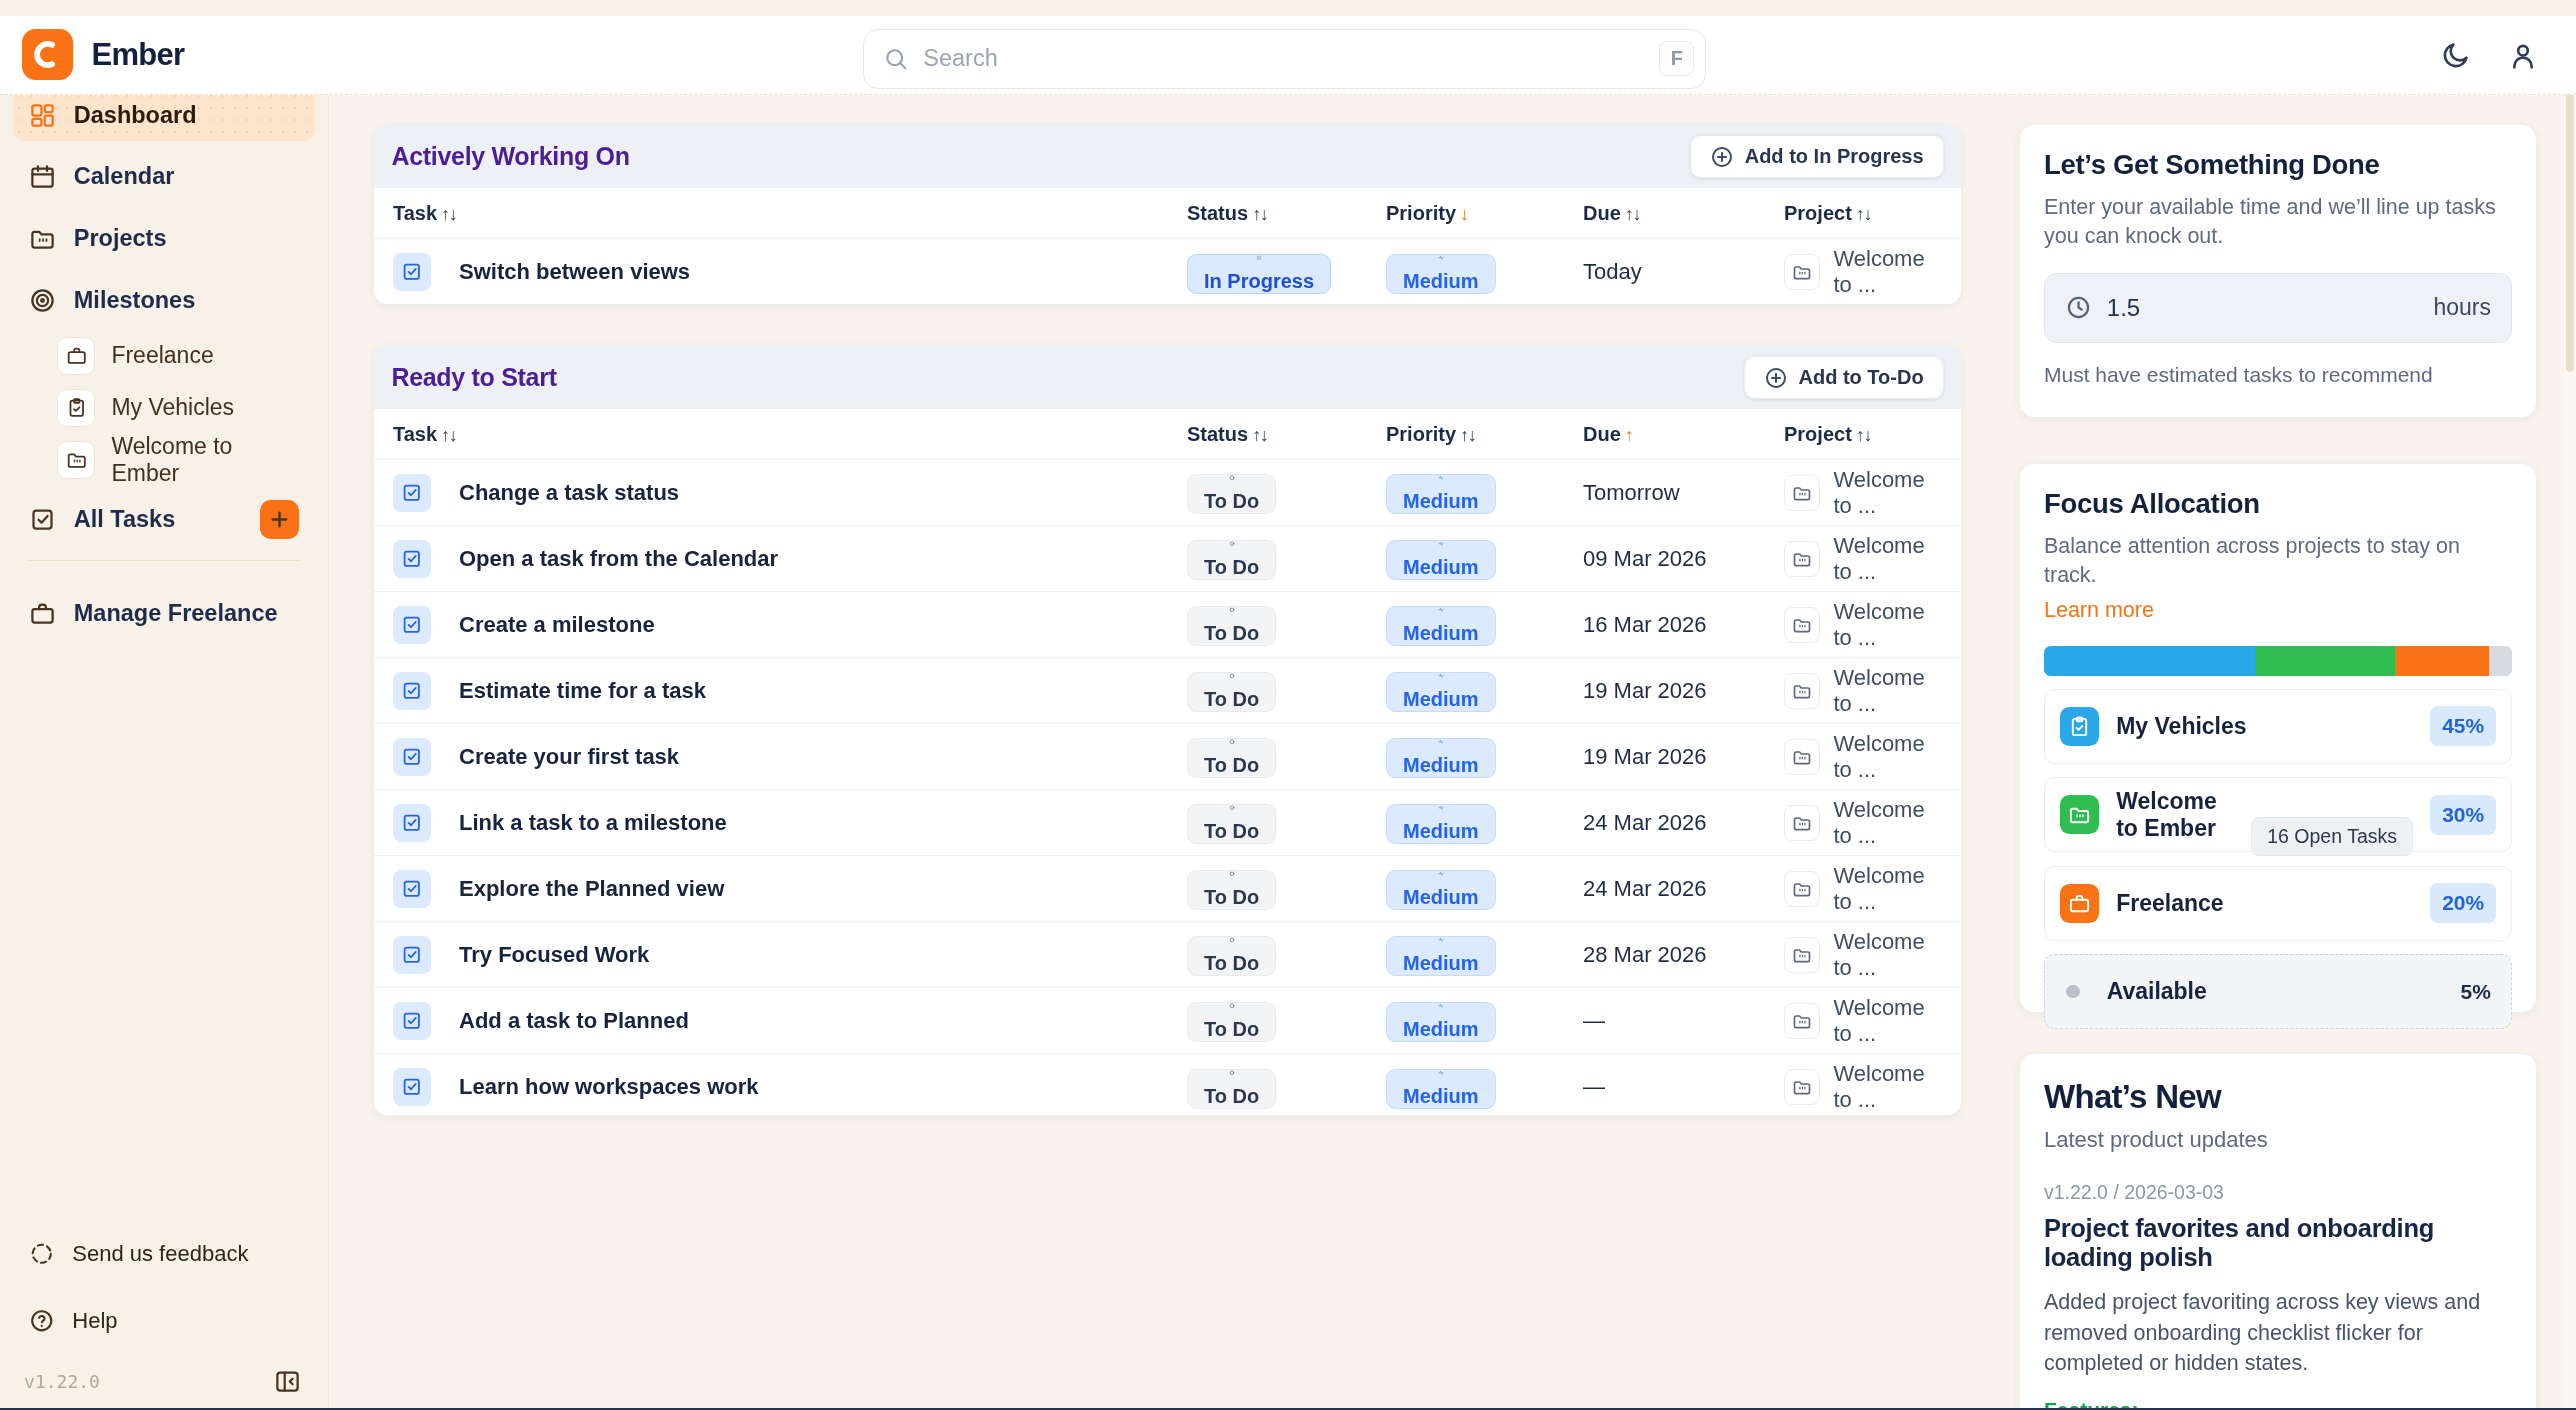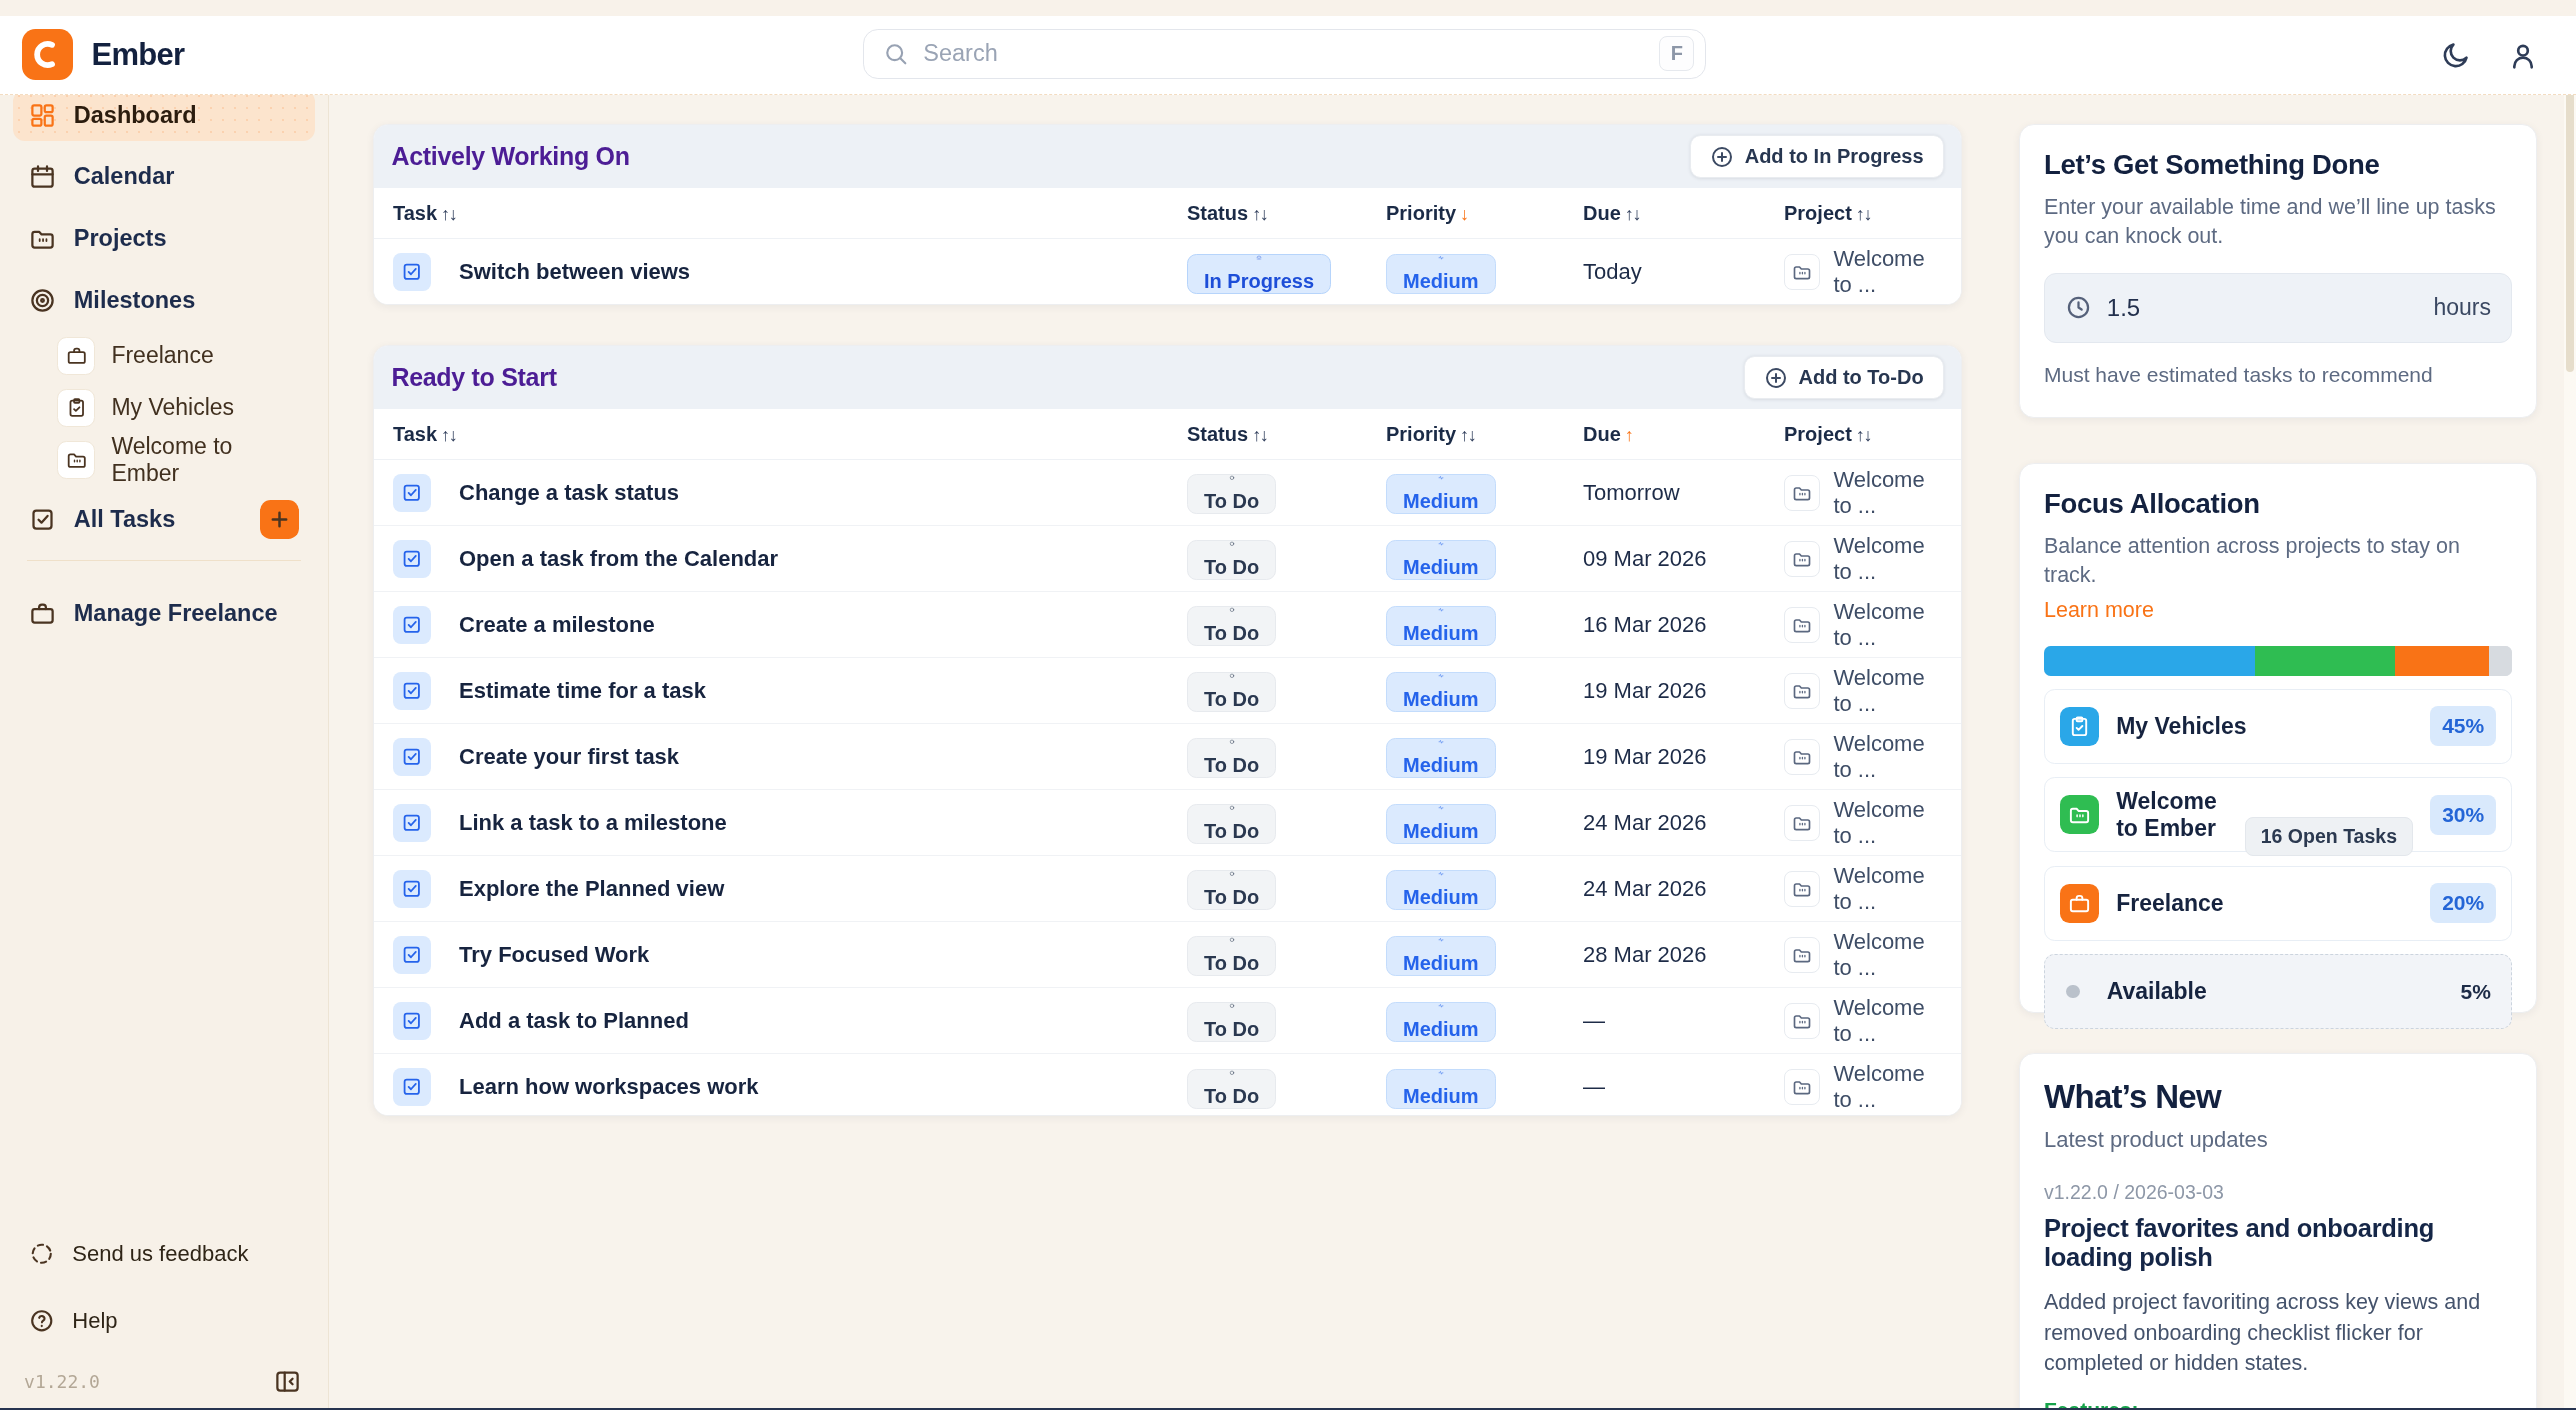--- a/index.html
+++ b/index.html
@@ -12,21 +12,21 @@
   svg { fill:none; stroke:currentColor; stroke-width:2; stroke-linecap:round; stroke-linejoin:round; }
 
   
   .topbar { position:absolute; left:0; top:16px; right:0; height:79px; background:#ffffff;
             border-bottom:1.3px dashed #f3dcc1; z-index:7; }
   .brand { position:absolute; left:21.5px; top:13.4px; display:flex; align-items:center; gap:19px; }
   .logo { width:51px; height:51px; border-radius:13.4px; background:#f97316; color:#fff;
           display:flex; align-items:center; justify-content:center; }
   .logo svg { width:31px; height:31px; stroke-width:4.5; }
   .brand-name { font-size:31px; font-weight:700; color:#13213f; letter-spacing:-0.7px; }
-  .search { position:absolute; left:863px; top:12.7px; width:843px; height:50px; background:#fff;
+  .search { position:absolute; left:863px; top:12.7px; width:843px; height:60px; background:#fff;
             border:1.3px solid #e3e6ec; border-radius:14.8px; display:flex; align-items:center;
             padding:0 10.7px 0 19px; gap:14.8px; }
   .search .mag { width:25.5px; height:25.5px; color:#98a2b3; flex:0 0 auto; }
   .search-ph { flex:1; font-size:23.5px; color:#9aa4b5; }
   .kbd { width:35px; height:35px; border:1.3px solid #e6e9ee; border-radius:8px; background:#fdfdfe;
          display:flex; align-items:center; justify-content:center; font-size:20px; color:#8d97a8; font-weight:700; }
   .icon-btn { position:absolute; top:19px; width:42px; height:42px; display:flex; align-items:center;
               justify-content:center; color:#2e3c57; background:none; border:none; }
   .icon-btn svg { width:32px; height:32px; }
   #btn-moon { left:2434px; } #btn-user { left:2502px; }
@@ -123,21 +123,21 @@
   .fseg.dotted { background-image:radial-gradient(rgba(255,255,255,.35) 1.3px, transparent 1.3px);
                  background-size:8px 8px; }
   .frow { margin-top:13.4px; height:75px; border:1.3px solid #e8eef5; border-radius:10.7px; display:flex;
           align-items:center; gap:17.4px; padding:0 14.8px; background:#fff; }
   .frow.available { border:1.3px dashed #ccd4de; background:#f2f4f8; }
   .ficon { width:39px; height:39px; border-radius:9.4px; color:#fff; display:flex; align-items:center;
            justify-content:center; flex:0 0 auto; }
   .ficon svg { width:23px; height:23px; }
   .flabel { font-size:23px; font-weight:600; color:#16233f; flex:1; }
   .fbadge { height:39px; padding:0 14.8px; border-radius:8px; background:#eef1f4; border:0.7px solid #e3e7ec;
-            font-size:19.5px; color:#2b3950; display:flex; align-items:center; font-weight:700;margin-top:43px; }
+            font-size:19.5px; color:#2b3950; display:flex; align-items:center; font-weight:400;margin-top:43px; }
   .fpct { height:40px; min-width:63px; padding:0 12px; border-radius:8px; background:#d9e9fc;
           color:#2465d6; font-size:21px; font-weight:700; display:flex; align-items:center; justify-content:center; }
   .fpct-plain { font-size:21px; font-weight:600; color:#1d2b47; padding-right:5.4px; }
   .fdot { width:13.4px; height:13.4px; border-radius:50%; background:#bac1cb; margin:0 9.4px 0 6.7px; flex:0 0 auto; }
   .breath-title { margin-top:24px; font-size:20px; font-weight:700; color:#42506b; }
   .breath-body { margin-top:8px; font-size:19.5px; line-height:1.4; color:#5d6a82; }
   .wn-title { font-size:33px; font-weight:700; color:#13213f; letter-spacing:-0.7px; }
   .wn-sub { margin-top:10.7px; font-size:22px; color:#5d6a82; }
   .wn-meta { margin-top:28px; font-size:19.5px; color:#8d97a7; }
   .wn-entry { margin-top:10.7px; font-size:25.5px; font-weight:700; color:#152647; letter-spacing:-0.3px; }

